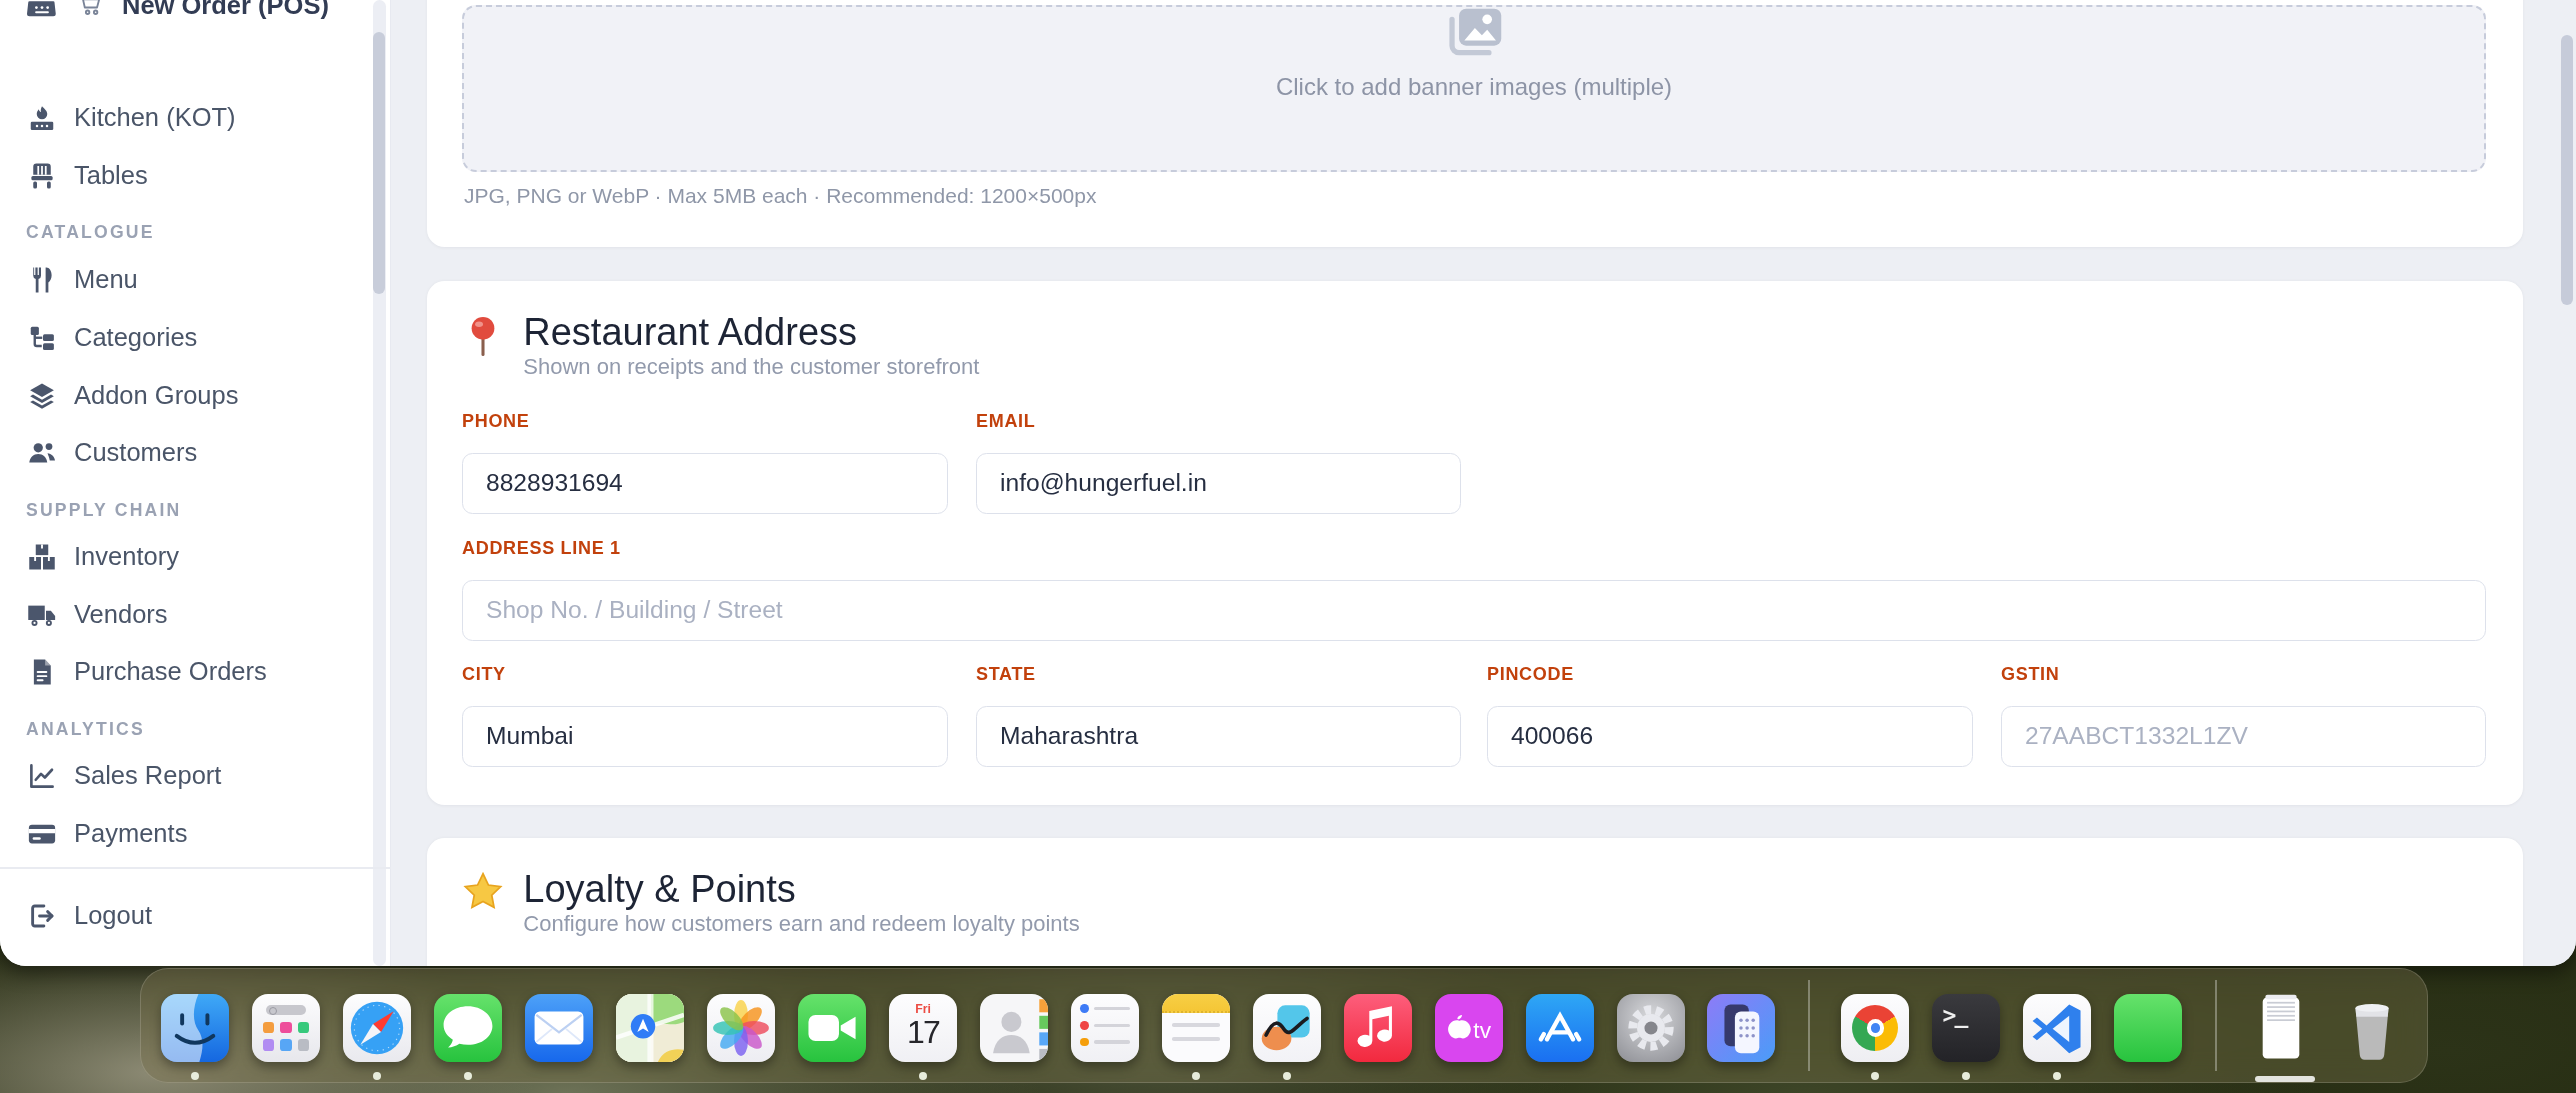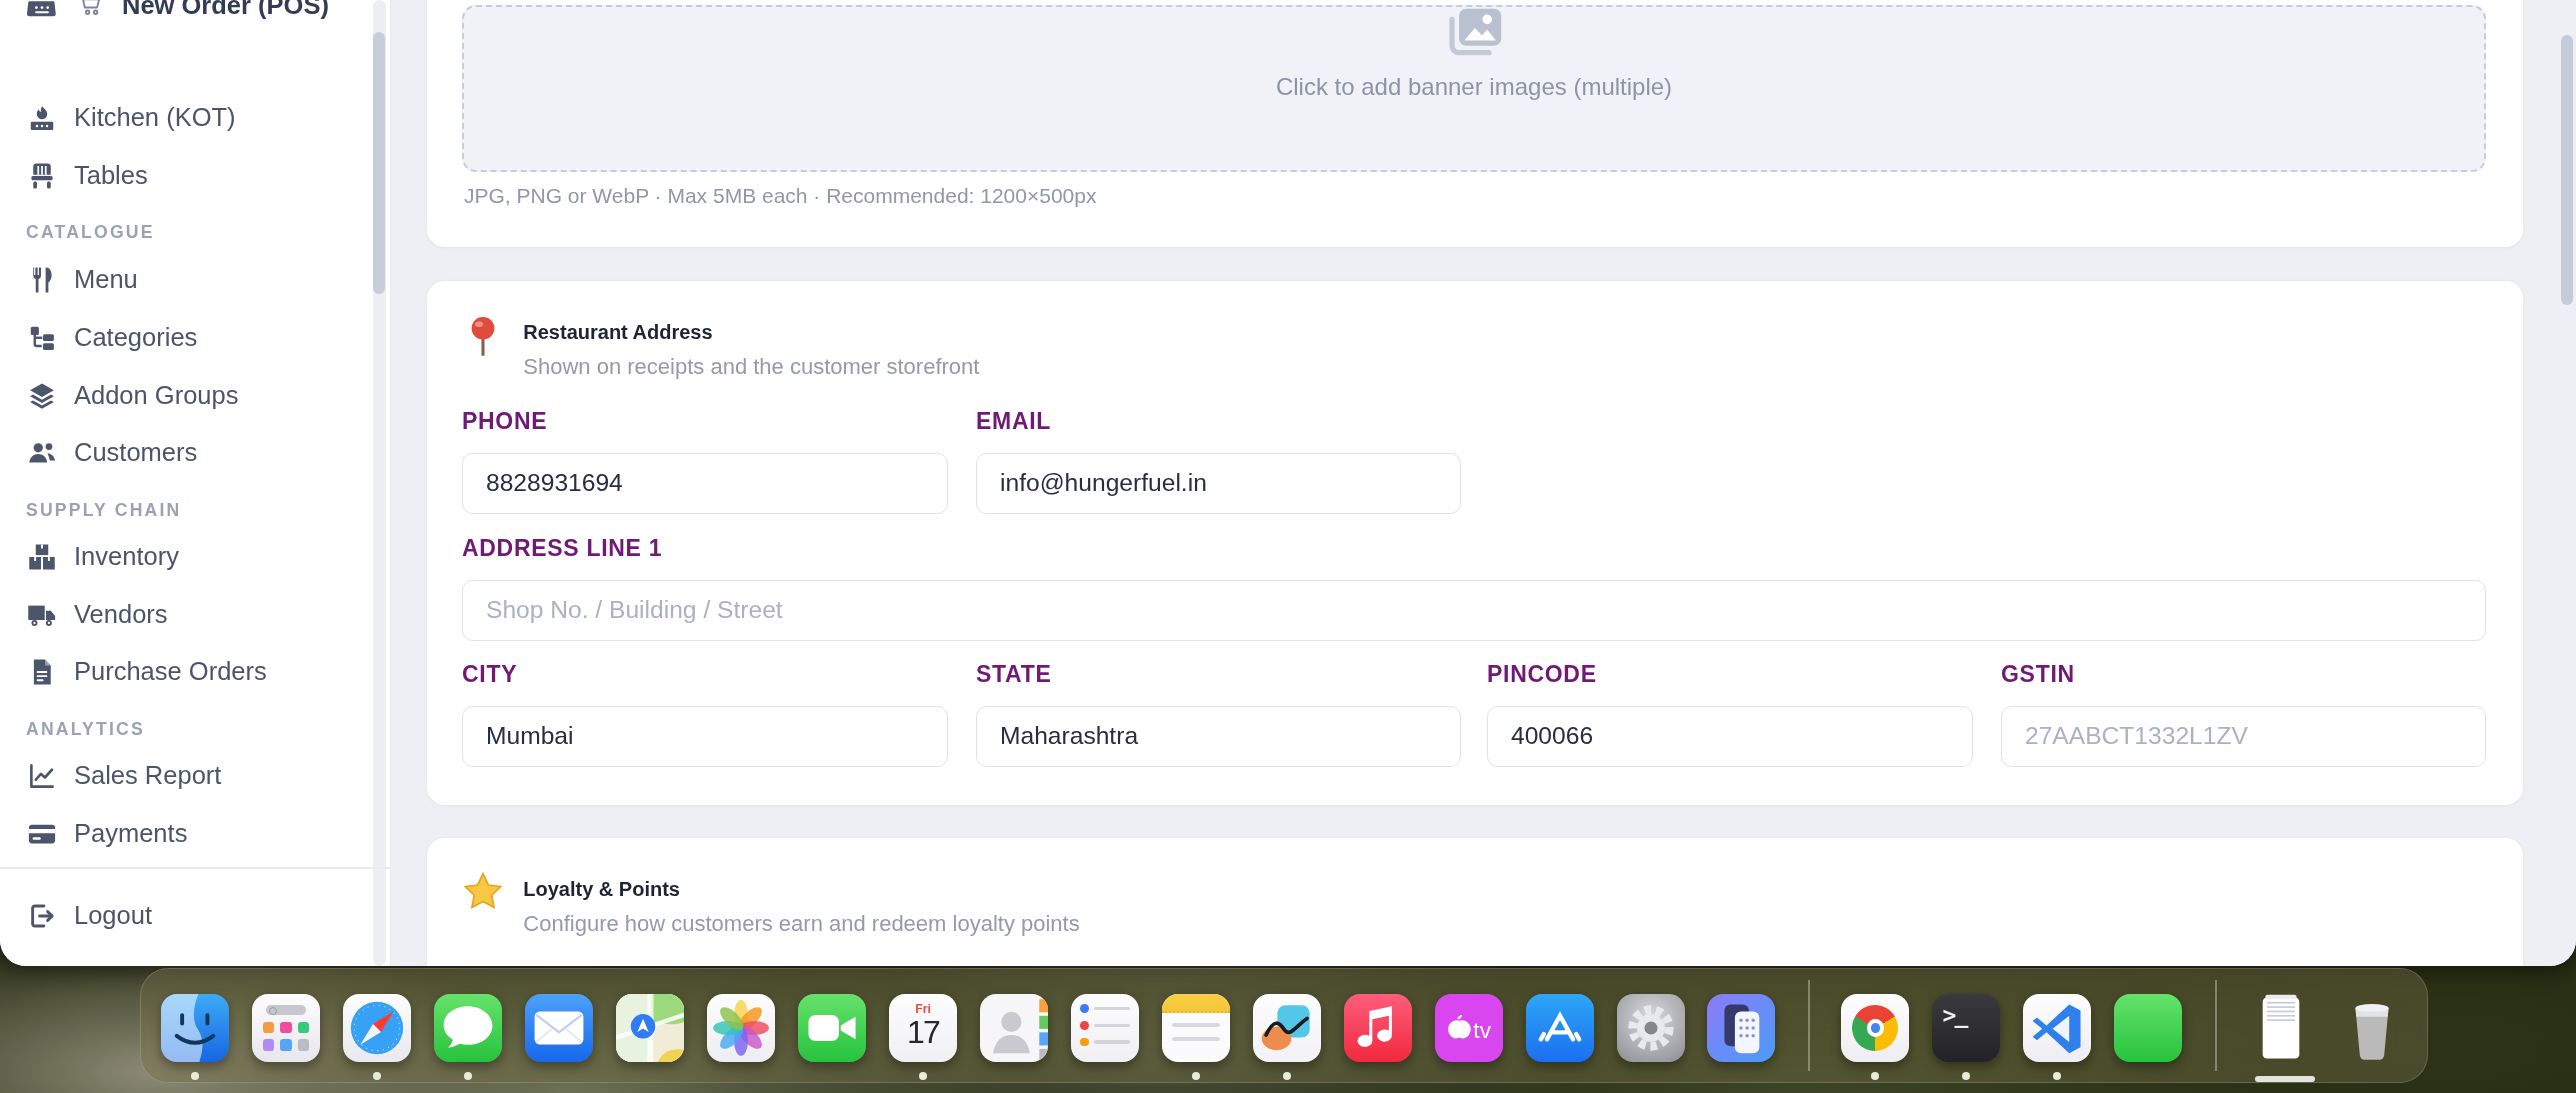--- a/index.html
+++ b/index.html
@@ -45,25 +45,25 @@
   .upload-box {
     position:absolute; left:35px; top:44px; width:2024px; height:167px;
     background:#f1f2f7; border:2.6px dashed #c7ccdb; border-radius:14px;
     display:flex; flex-direction:column; align-items:center; gap:12.3px; cursor:pointer;
   }
   .upload-text { color:#8d94a6; font-size:24px; }
   .upload-hint { position:absolute; left:37px; top:223px; color:#8f97a8; font-size:21px; }
 
   .card-head { position:absolute; left:35px; top:33px; display:flex; gap:19.3px; align-items:flex-start; }
   .card-head .ch-ic { width:42px; height:46px; flex:0 0 42px; }
-  .card-title { font-size:20px; font-weight:700; color:#1d2435; line-height:37px; }
+  .card-title { font-size:38px; font-weight:400; color:#1d2435; line-height:37px; }
   .card-sub { font-size:22px; color:#929aac; line-height:30px; margin-top:0.9px; }
 
   .fld { position:absolute; }
-  .f-label { display:block; font-size:23px; font-weight:600; color:#701a75; letter-spacing:0.7px; line-height:24.6px; margin-bottom:19.3px; }
+  .f-label { display:block; font-size:18px; font-weight:600; color:#c2410c; letter-spacing:0.7px; line-height:24.6px; margin-bottom:19.3px; }
   .text-input {
     display:block; height:61px; width:100%; background:#fff;
     border:1.8px solid #dde1eb; border-radius:10.5px; padding:0 23px;
     font-family:inherit; font-size:24.6px; color:#262e41; outline:none;
   }
   .text-input::placeholder { color:#aab1c2; }
 
   .main-scroll-thumb { position:absolute; right:3.5px; top:35px; width:11.4px; height:270px; background:#c6cbd9; border-radius:6.1px; }
 
   

